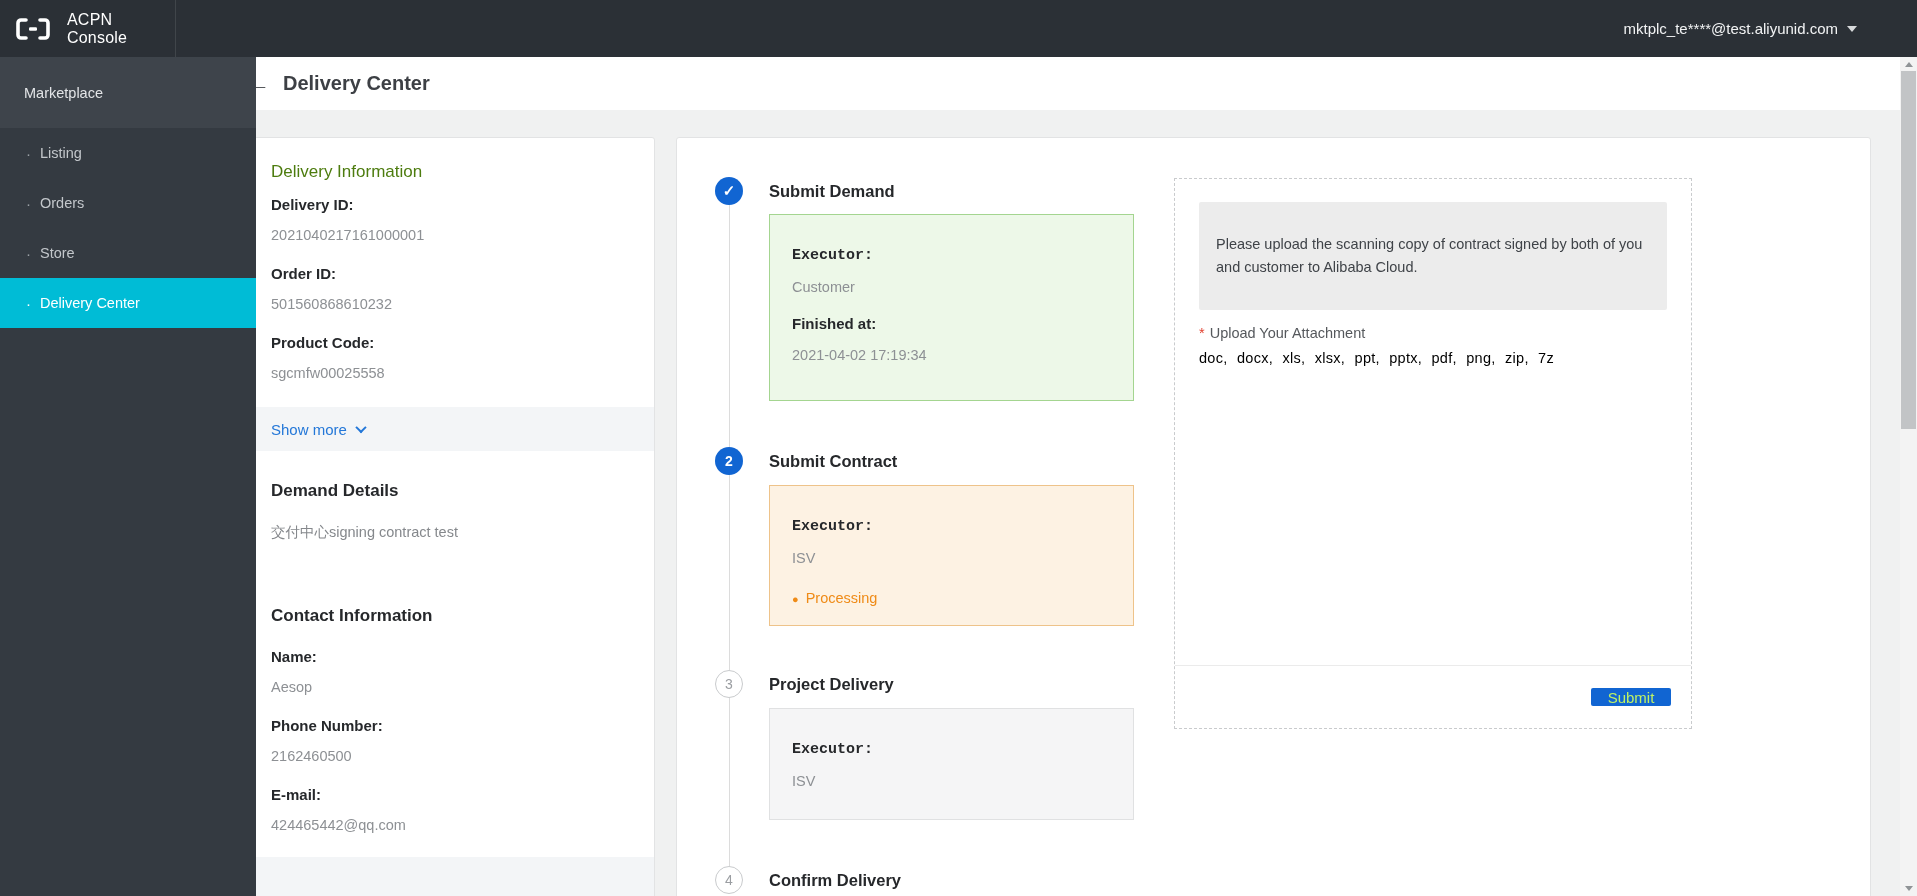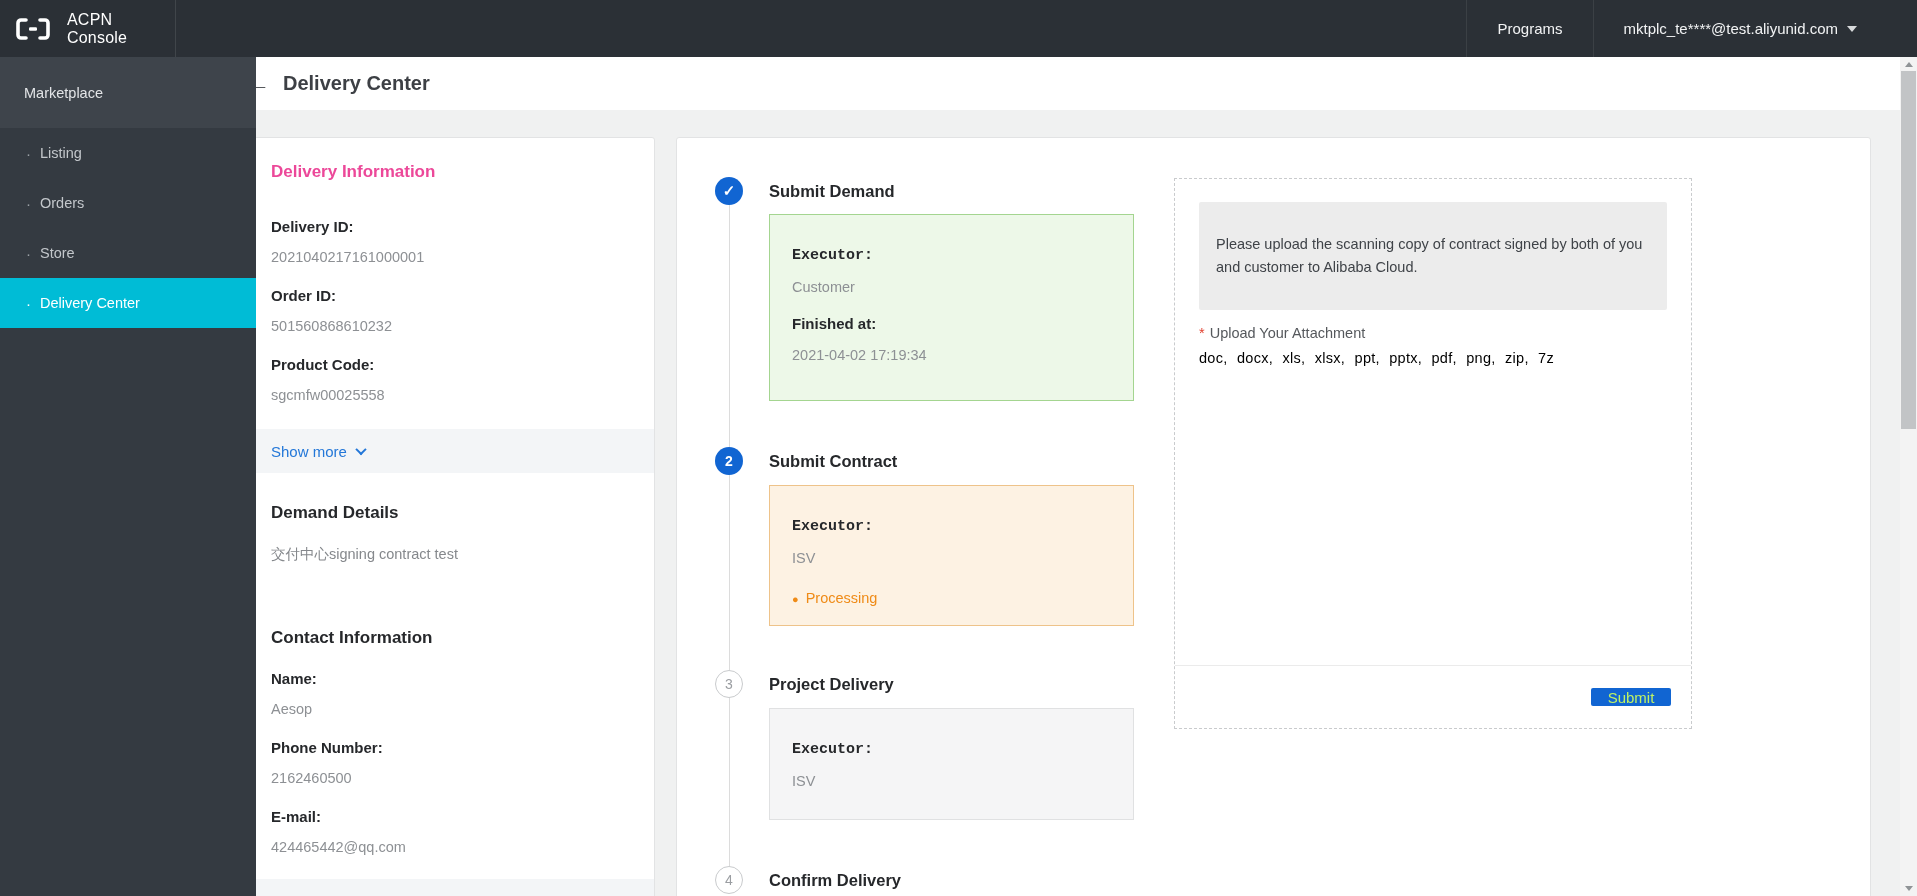--- a/index.html
+++ b/index.html
@@ -31,21 +31,21 @@
   .back-arrow { font-size:22px; color:#55585c; cursor:pointer; line-height:1; margin-right:13px; }
   .page-title { font-size:20px; font-weight:bold; color:#3d4045; }
 
   .body { position:absolute; left:0; top:53px; right:0; bottom:0; background:#f0f1f1; overflow:hidden; }
 
   .card { position:absolute; background:#ffffff; border:1px solid #e2e3e4; border-radius:3px; }
   .left-card { left:26px; top:27px; width:407px; height:960px; padding:24px 22px 0 22px; overflow:hidden; }
   .main-card { left:454px; top:27px; width:1195px; height:960px; }
 
   
-  .panel-h1 { font-size:17px; font-weight:bold; color:#ec4899; margin-bottom:36px; }
+  .panel-h1 { font-size:17px; font-weight:normal; color:#4d7c0f; margin-bottom:14px; }
   .f-label { font-size:15px; font-weight:bold; color:#26282b; margin-top:22px; }
   .f-value { font-size:14.5px; color:#8d9094; margin-top:14px; }
   .show-more-strip { margin:26px -22px 0 -22px; height:44px; background:#f3f5f7; display:flex; align-items:center; padding-left:22px; cursor:pointer; }
   .show-more-link { color:#2377d8; font-size:15px; display:flex; align-items:center; }
   .chev { display:inline-block; width:8px; height:8px; border-right:2px solid #2377d8; border-bottom:2px solid #2377d8; transform:rotate(45deg) translate(-1px,-1px); margin-left:10px; }
   .section-h { font-size:17px; font-weight:bold; color:#26282b; margin-top:30px; }
   .demand-text { font-size:14.5px; color:#85888c; margin-top:22px; }
   .contact-h { margin-top:64px; }
   .bottom-strip { margin:24px -22px 0 -22px; height:44px; background:#f3f5f7; }
 
@@ -96,21 +96,20 @@
       <span class="logo-icon">
         <svg width="34" height="24" viewBox="0 0 34 24">
           <path d="M10 3 H5 a3 3 0 0 0 -3 3 v12 a3 3 0 0 0 3 3 h5" stroke="#ffffff" stroke-width="3.6" fill="none" stroke-linecap="round"></path>
           <path d="M24 3 h5 a3 3 0 0 1 3 3 v12 a3 3 0 0 1 -3 3 h-5" stroke="#ffffff" stroke-width="3.6" fill="none" stroke-linecap="round"></path>
           <rect x="13" y="10.2" width="8" height="3.6" rx="1.2" fill="#ffffff"></rect>
         </svg>
       </span>
       <span class="app-title">ACPN Console</span>
     </div>
     <nav class="topnav">
-      <span class="topnav-item programs">Programs</span>
       <span class="topnav-item">
         <span>mktplc_te****@test.aliyunid.com</span>
         <span class="caret-down"></span>
       </span>
     </nav>
   </header>
 
   <nav class="sidebar">
     <div class="side-section">Marketplace</div>
     <div class="side-item">

